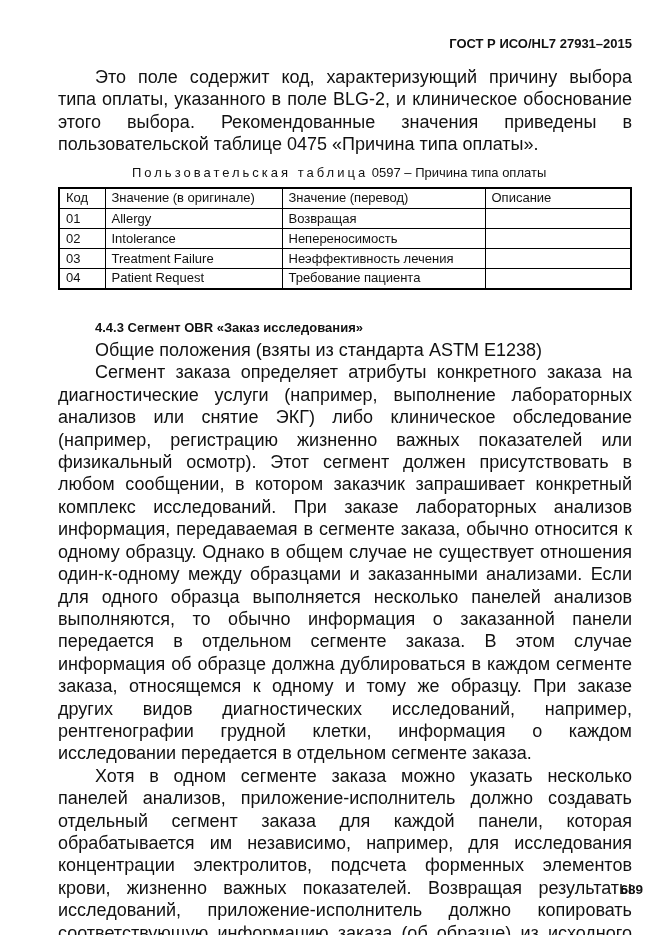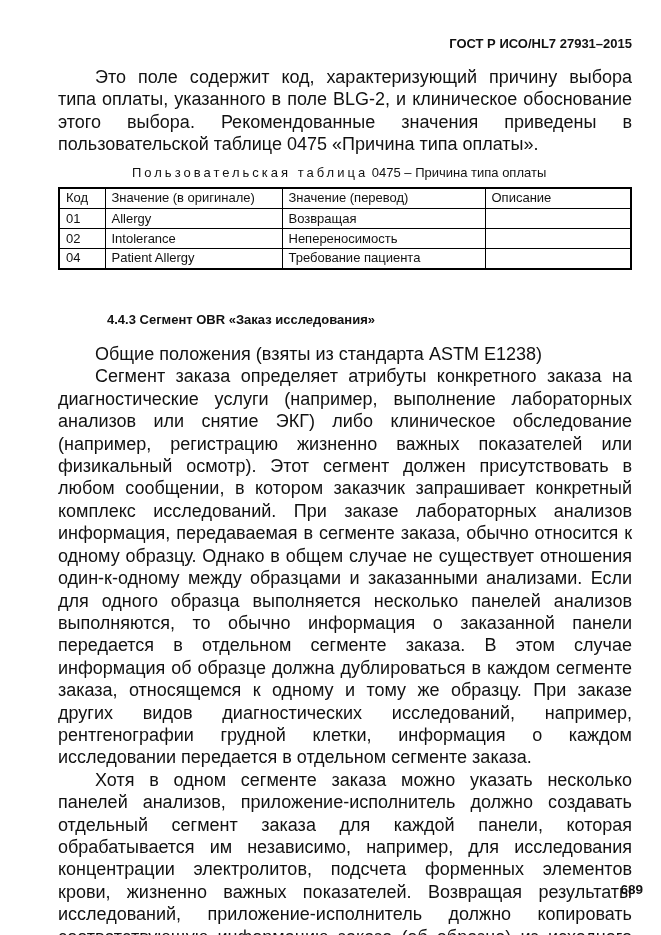--- a/index.html
+++ b/index.html
@@ -56,21 +56,21 @@
     height: 20px;
   }
   .user-table thead th { height: 21px; }
   .col-code  { width: 46px; }
   .col-orig  { width: 177px; }
   .col-trans { width: 203px; }
   .section-heading {
     font-size: 13px;
     font-weight: 700;
     line-height: 22.4px;
-    margin: 12px;
+    margin: 0;
     padding-top: 27px;
     text-indent: 37px;
   }
   .page-number {
     position: absolute;
     right: 18px;
     bottom: 38px;
     font-weight: 700;
     font-size: 13.5px;
   }
@@ -81,21 +81,21 @@
 <div class="page">
 
   <div class="doc-header">
     <span>ГОСТ Р ИСО/HL7 27931–2015</span>
   </div>
 
   <p class="body-text">Это поле содержит код, характеризующий причину выбора типа оплаты, указанного в поле BLG-2, и клиническое обоснование этого выбора. Рекомендованные значения приведены в пользовательской таблице 0475 «Причина типа оплаты».</p>
 
   <div class="table-caption">
     <span class="spaced">Пользовательская таблица</span>
-    <span>0475  –  Причина типа оплаты</span>
+    <span>0597  –  Причина типа оплаты</span>
   </div>
 
   <table class="user-table">
     <colgroup>
       <col class="col-code">
         <col class="col-orig">
         <col class="col-trans">
         <col>
     </colgroup>
     <thead>
@@ -113,22 +113,28 @@
         <td>Возвращая</td>
         <td></td>
       </tr>
       <tr>
         <td>02</td>
         <td>Intolerance</td>
         <td>Непереносимость</td>
         <td></td>
       </tr>
       <tr>
+        <td>03</td>
+        <td>Treatment Failure</td>
+        <td>Неэффективность лечения</td>
+        <td></td>
+      </tr>
+      <tr>
         <td>04</td>
-        <td>Patient Allergy</td>
+        <td>Patient Request</td>
         <td>Требование пациента</td>
         <td></td>
       </tr>
     </tbody>
   </table>
 
   <h3 class="section-heading">4.4.3 Сегмент OBR «Заказ исследования»</h3>
 
   <p class="body-text">Общие положения (взяты из стандарта ASTM E1238)</p>
   <p class="body-text">Сегмент заказа определяет атрибуты конкретного заказа на диагностические услуги (например, выполнение лабораторных анализов или снятие ЭКГ) либо клиническое обследование (например, регистрацию жизненно важных показателей или физикальный осмотр). Этот сегмент должен присутствовать в любом сообщении, в котором заказчик запрашивает конкретный комплекс исследований. При заказе лабораторных анализов информация, передаваемая в сегменте заказа, обычно относится к одному образцу. Однако в общем случае не существует отношения один-к-одному между образцами и заказанными анализами. Если для одного образца выполняется несколько панелей анализов выполняются, то обычно информация о заказанной панели передается в отдельном сегменте заказа. В этом случае информация об образце должна дублироваться в каждом сегменте заказа, относящемся к одному и тому же образцу. При заказе других видов диагностических исследований, например, рентгенографии грудной клетки, информация о каждом исследовании передается в отдельном сегменте заказа.</p>

